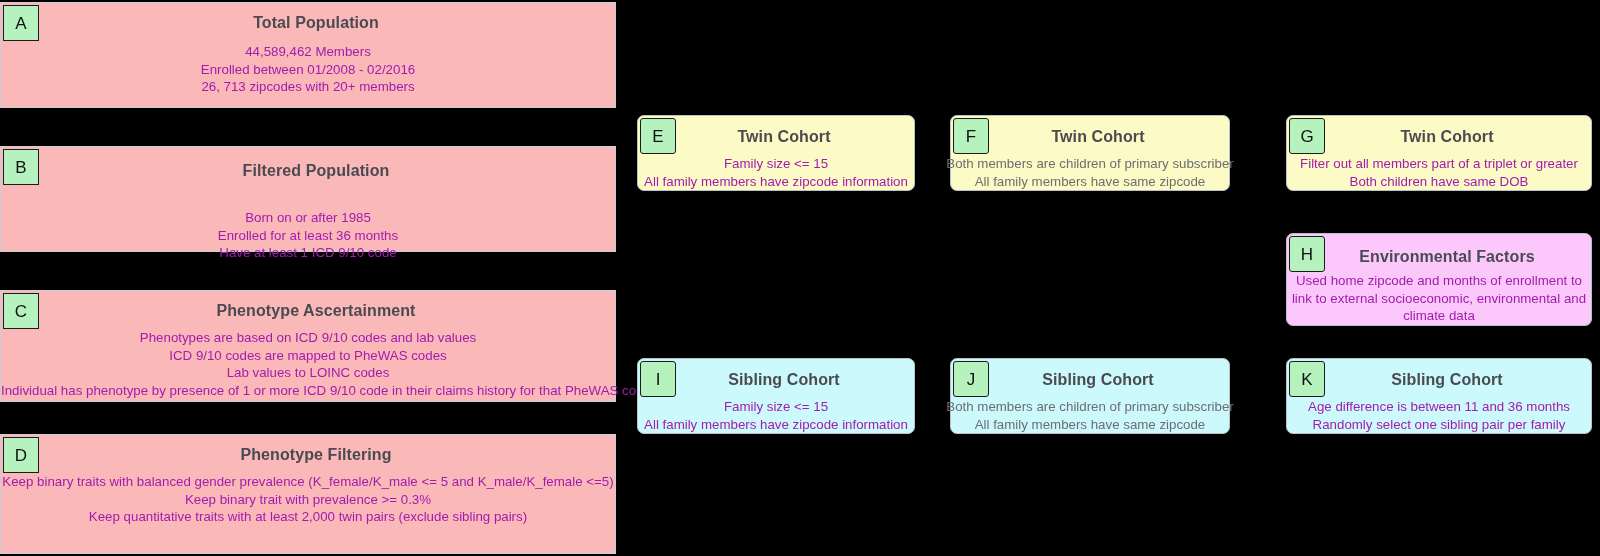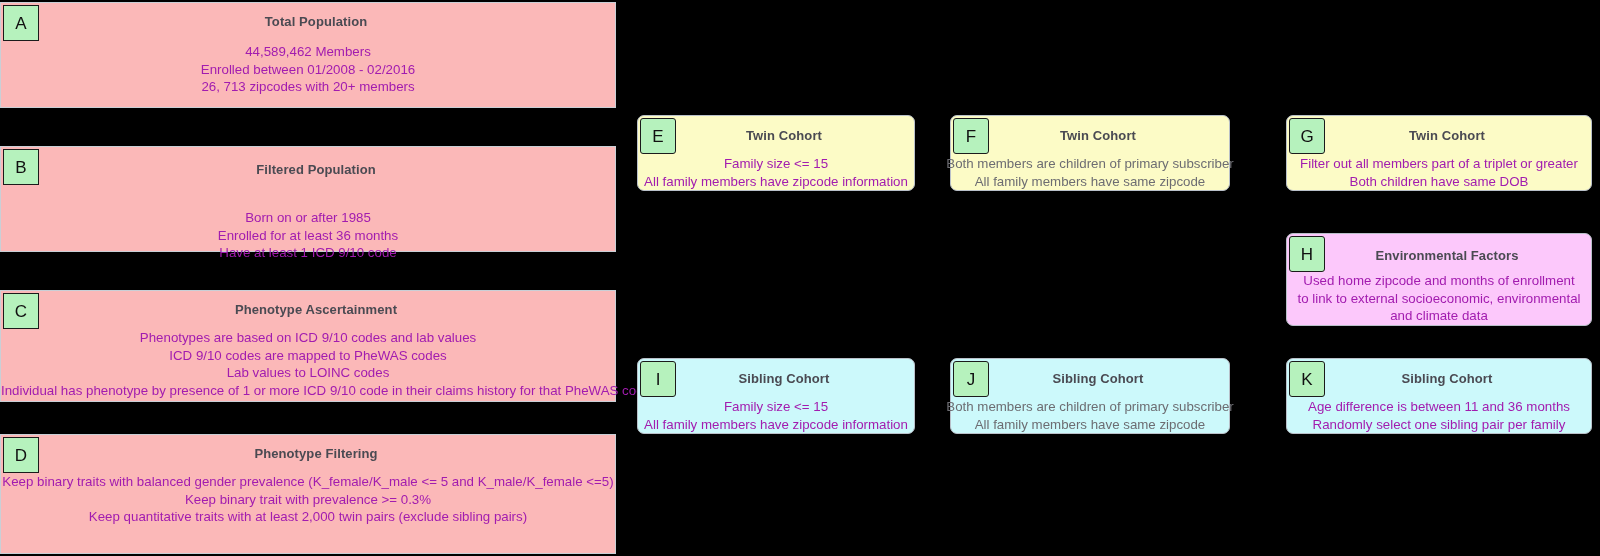--- a/index.html
+++ b/index.html
@@ -26,21 +26,21 @@
     font-size:17px;
     color:#111;
     line-height:1;
     box-sizing:border-box;
   }
   .badge.round{border-radius:3px;}
   .title{
     position:absolute;
     left:16px;right:0;
     text-align:center;
-    font-size:13px;
+    font-size:16px;
     font-weight:bold;
     color:#4a4a52;
     letter-spacing:.1px;
   }
   .body{
     position:absolute;
     left:0;right:0;
     text-align:center;
     font-size:13.3px;
     line-height:17.5px;
@@ -78,21 +78,21 @@
 
   
   .cyan{background:#ccf9fb;border:1px solid #b9c0c9;}
   #panel-i{left:637px;top:358px;width:278px;height:76px;}
   #panel-j{left:950px;top:358px;width:280px;height:76px;}
   #panel-k{left:1286px;top:358px;width:306px;height:76px;}
 
   .small .title{top:12px;}
   .small .body{top:39px;}
   #panel-h .title{top:14px;}
-  #panel-h .body{top:38px;white-space:normal;padding:0 10px;box-sizing:border-box;}
+  #panel-h .body{top:38px;white-space:normal;padding:0 2px;box-sizing:border-box;}
 
   
   .bleed{left:-12px;right:-12px;}
 </style>
 </head>
 <body>
 
 <div class="panel pink square" id="panel-a">
   <div class="badge">A</div>
   <div class="title">Total Population</div>

